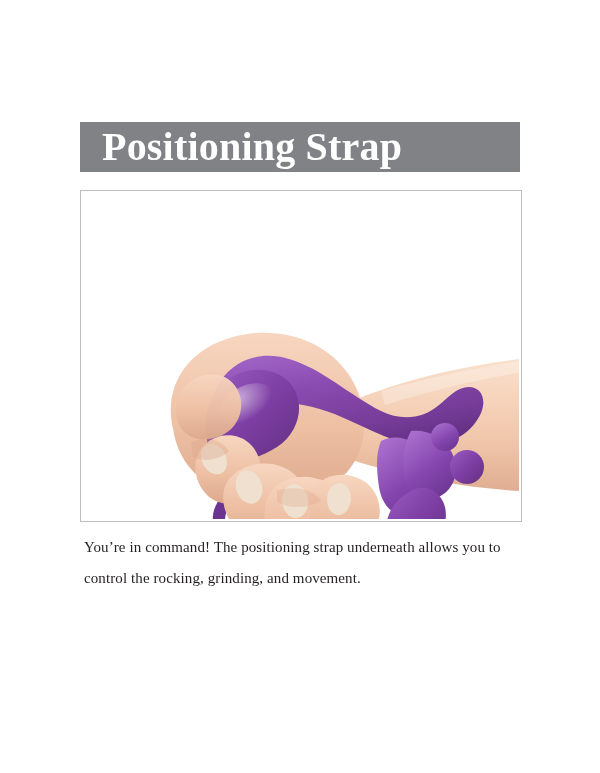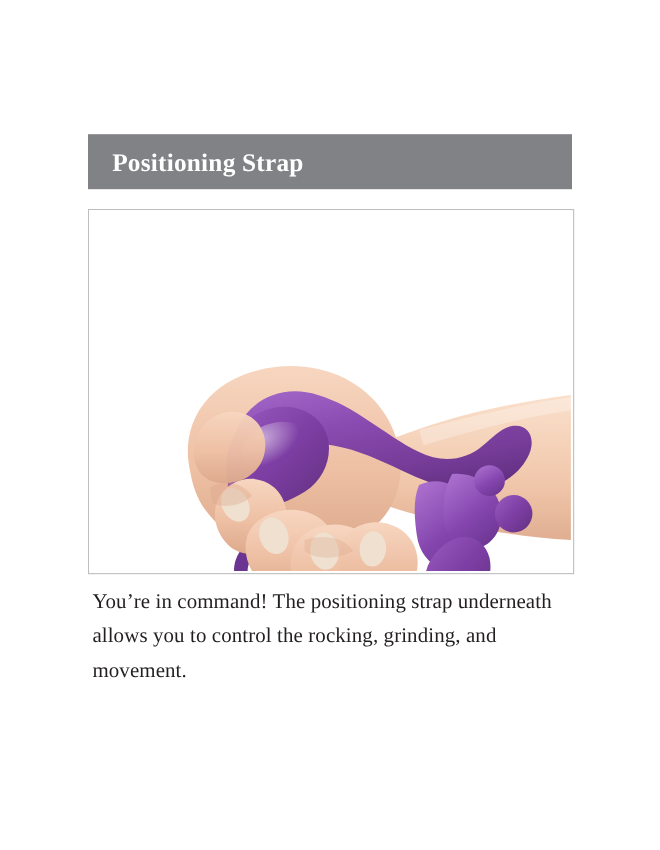--- a/index.html
+++ b/index.html
@@ -30,21 +30,21 @@
     top: 122px;
     width: 440px;
     height: 50px;
     background: #808285;
     display: flex;
     align-items: center;
   }
   .title-text {
     color: #ffffff;
     font-family: "Liberation Serif", serif;
-    font-size: 23px;
+    font-size: 40px;
     font-weight: bold;
     letter-spacing: 0.2px;
     padding-left: 22px;
     line-height: 1;
   }
 
   
   .image-frame {
     position: absolute;
     left: 80px;
@@ -62,21 +62,21 @@
   }
 
   
   .caption {
     position: absolute;
     left: 84px;
     top: 532px;
     width: 440px;
     color: #231f20;
     font-family: "Liberation Serif", serif;
-    font-size: 19px;
+    font-size: 15px;
     line-height: 31px;
     letter-spacing: 0.1px;
   }
 </style>
 </head>
 <body>
 
 <div class="page">
 
   <div class="title-banner">

